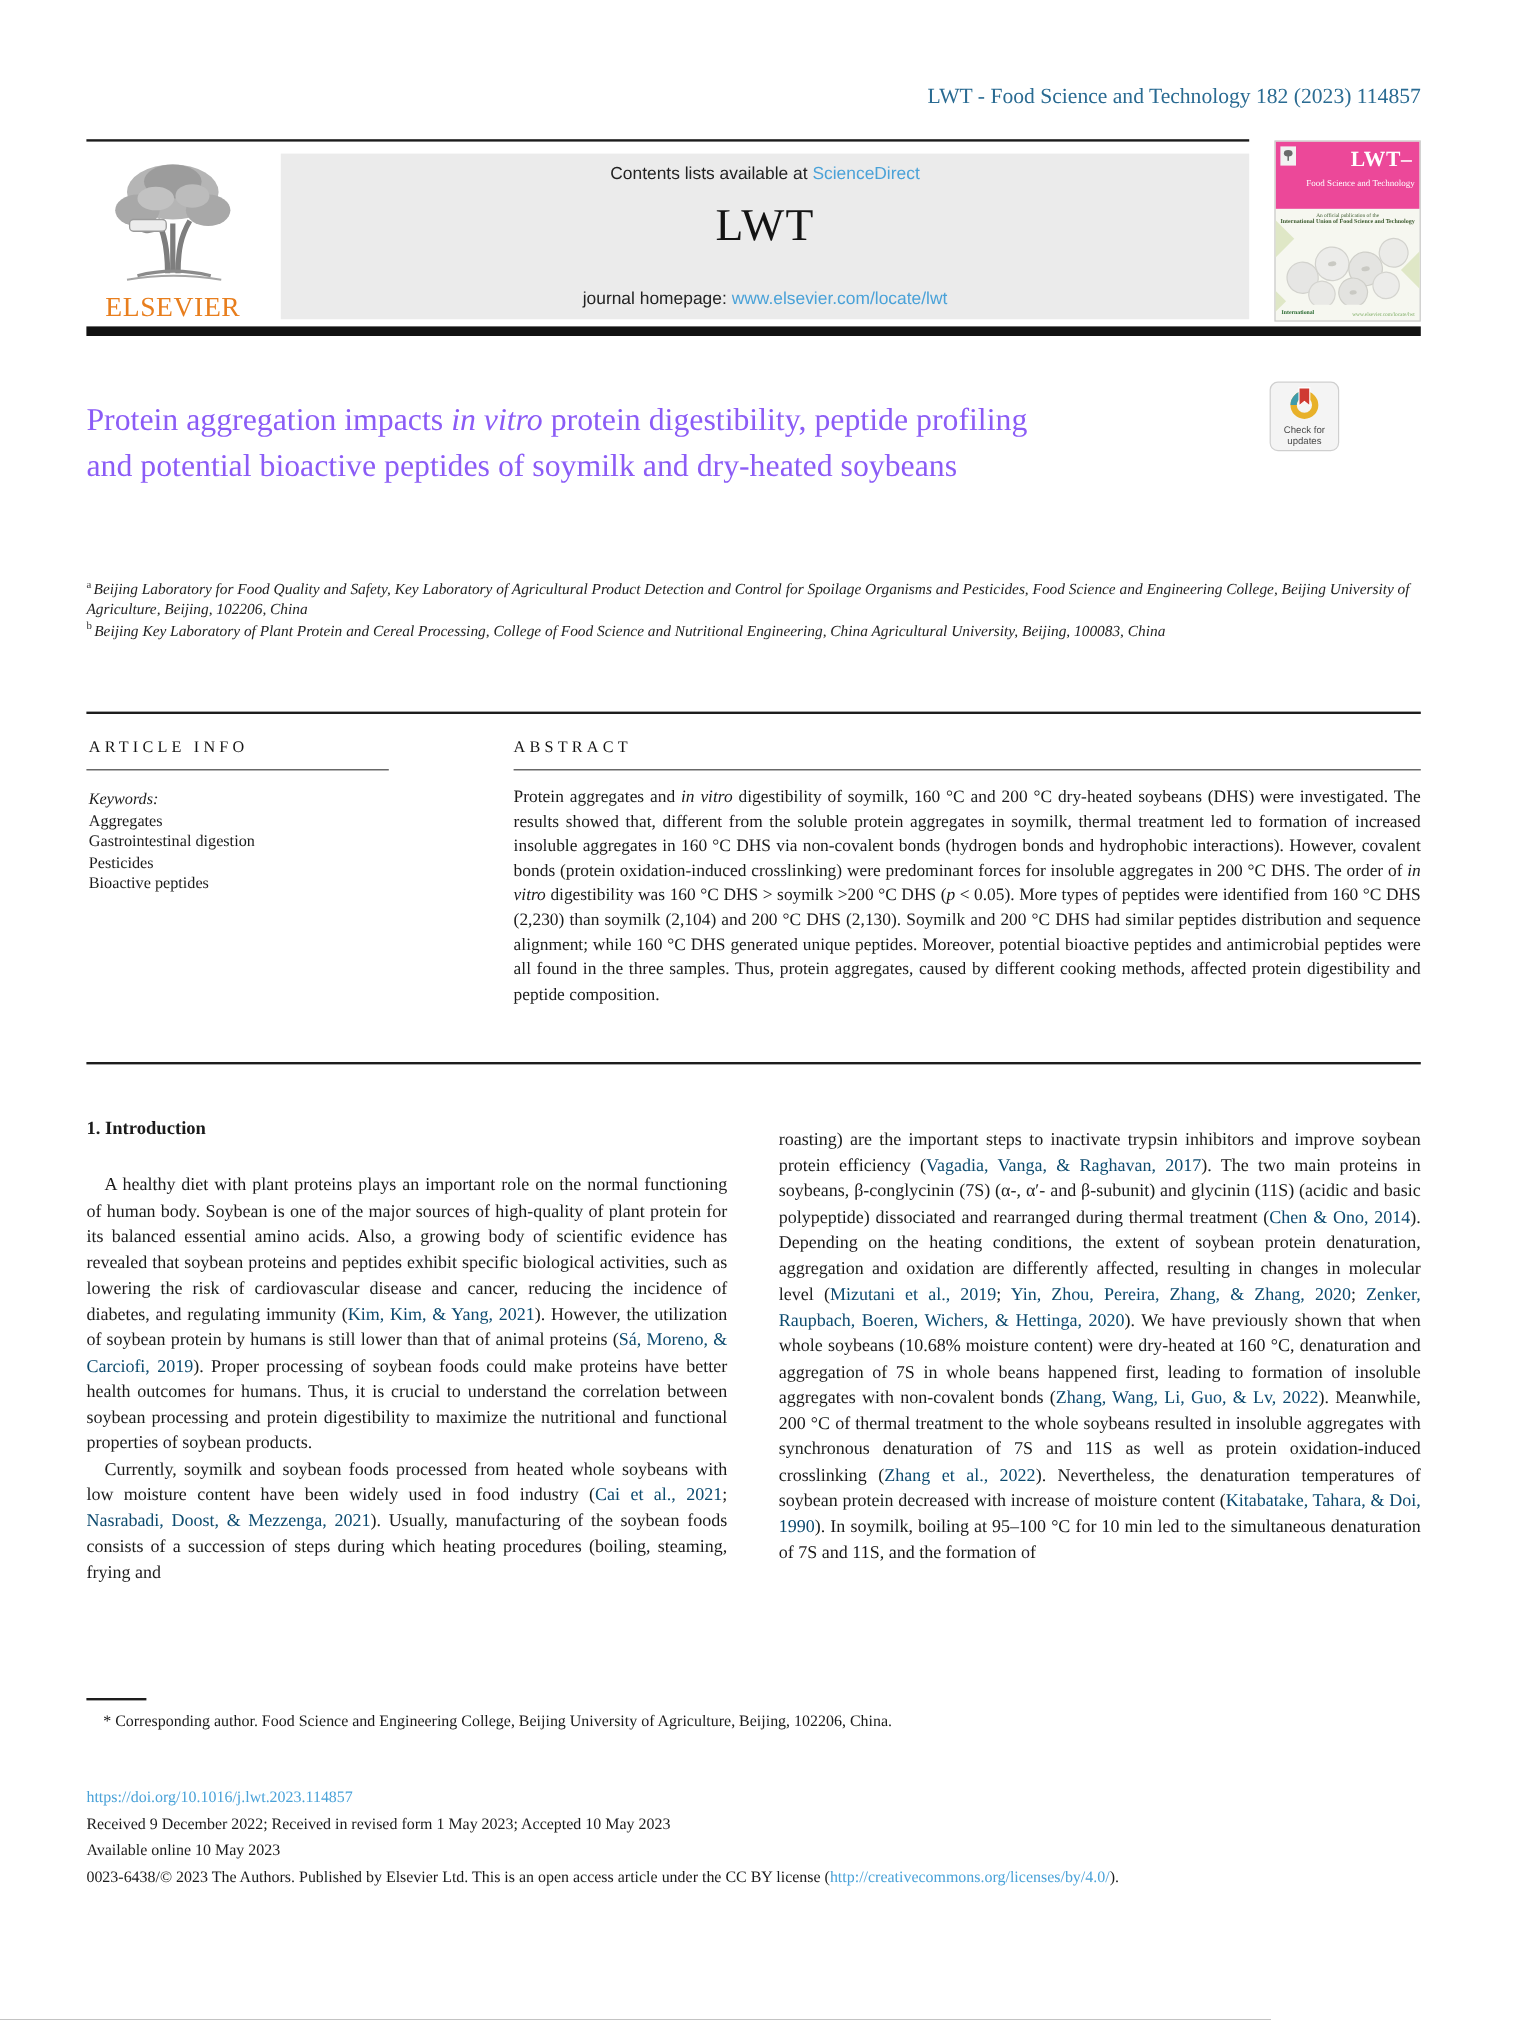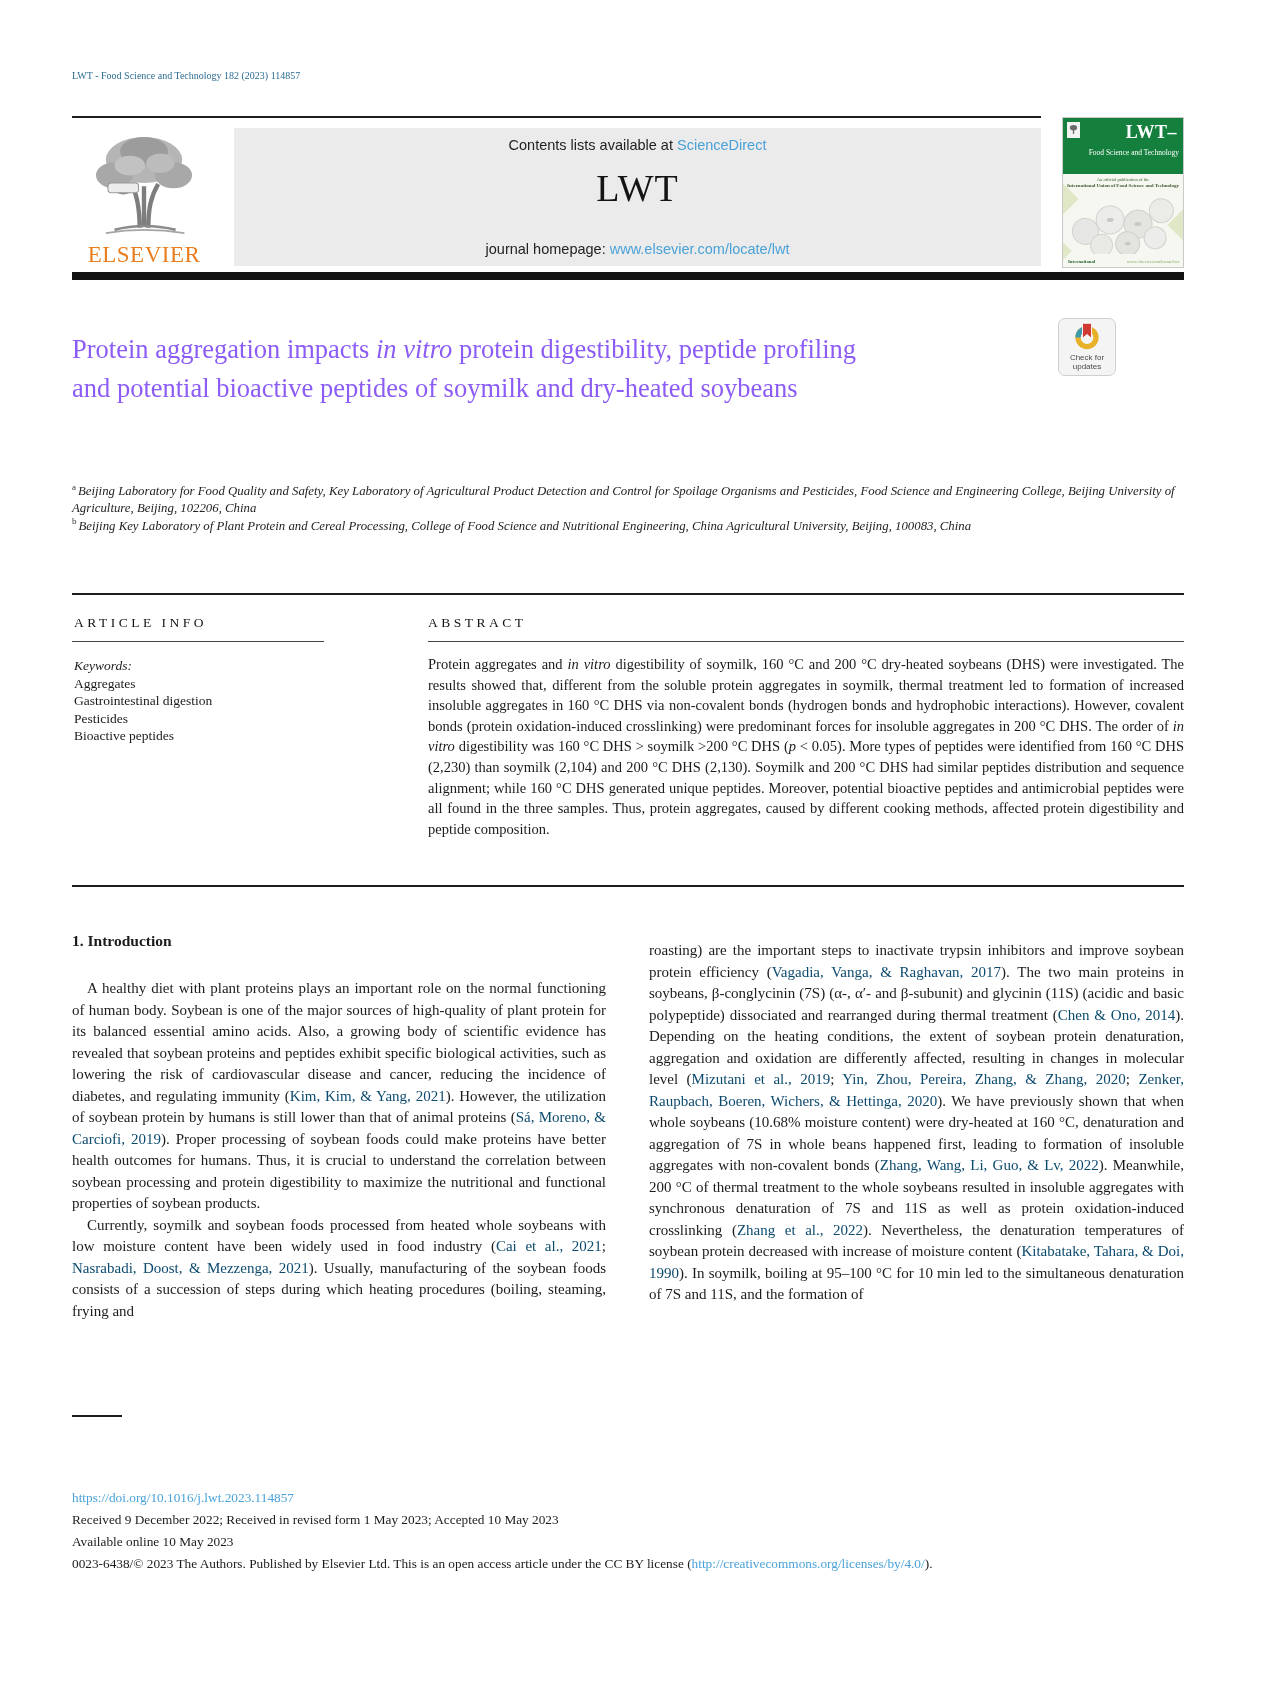--- a/index.html
+++ b/index.html
@@ -1,36 +1,36 @@
 <!DOCTYPE html>
 <html><head>
 <meta charset="utf-8">
 <style>
   html,body{margin:0;padding:0;background:#9a9a9a;}
   .page{position:relative;width:1262px;height:1683px;background:#ffffff;margin:0 auto;
         font-family:"Liberation Serif","DejaVu Serif",serif;color:#1b1b1b;overflow:hidden;}
   .abs{position:absolute;}
   
-  .run-cite{top:70px;left:72px;width:1112px;text-align:left;font-size:10px;color:#2a6b92;}
+  .run-cite{top:70px;left:72px;width:1112px;text-align:right;font-size:18px;color:#2a6b92;}
   .rule-thin{left:72px;top:116px;width:969px;height:2px;background:#1d1d1d;}
   .banner{left:234px;top:128px;width:807px;height:138px;background:#ebebeb;text-align:center;}
   .banner .contents{margin-top:9px;font-size:14.5px;font-family:"Liberation Sans",sans-serif;color:#222;}
   .banner .jname{margin-top:13px;font-size:38px;letter-spacing:1px;color:#141414;}
   .banner .homepage{position:absolute;bottom:9px;width:100%;font-size:14.5px;font-family:"Liberation Sans",sans-serif;color:#222;}
   .lnk2{color:#4aa2d8;text-decoration:none;}
   .seg-a{color:#0c4a6e;margin-top:20px;}
   .seg-a2{color:#4aa2d8;}
   .seg-i{font-style:italic;}
   .seg-sup{color:#4a95cb;font-size:0.62em;vertical-align:super;line-height:0;}
   
   .els{left:74px;top:128px;width:140px;height:140px;text-align:center;}
   .els-word{font-size:23px;color:#e87e1d;letter-spacing:0.5px;margin-top:-2px;}
   
   .cover{left:1062px;top:117px;width:122px;height:151px;background:#f6f7f0;border:1px solid #c9c9c9;box-sizing:border-box;overflow:hidden;}
-  .cover-top{position:relative;height:56px;background:#15803d;color:#fff;}
+  .cover-top{position:relative;height:56px;background:#ec4899;color:#fff;}
   .cover-chip{position:absolute;left:4px;top:4px;width:13px;height:16px;background:#f2f2f2;}
   .cover-chip svg{display:block;margin:2px auto 0;}
   .cover-lwt{position:absolute;right:6px;top:4px;font-size:18px;font-weight:bold;letter-spacing:0.5px;}
   .cover-sub{position:absolute;right:4px;top:30px;font-size:7.5px;font-weight:normal;}
   .cover-note{margin-top:3px;text-align:center;font-size:4.5px;color:#3c5a2e;line-height:6px;}
   .cover-note .org{font-weight:bold;font-size:5px;}
   .cover-art{position:absolute;left:0;top:78px;width:122px;height:58px;}
   .dia{position:absolute;width:22px;height:22px;background:#dfe7c6;transform:rotate(45deg);}
   .cover-foot{position:absolute;bottom:3px;left:5px;font-size:4.8px;color:#2c6b33;font-weight:bold;}
   .cover-url{position:absolute;bottom:3px;right:4px;font-size:4.5px;color:#7fae66;}
@@ -191,18 +191,19 @@
   <div class="abs col col-left">
     <div class="para ind"><span>A healthy diet with plant proteins plays an important role on the normal functioning of human body. Soybean is one of the major sources of high-quality of plant protein for its balanced essential amino acids. Also, a growing body of scientific evidence has revealed that soybean proteins and peptides exhibit specific biological activities, such as lowering the risk of cardiovascular disease and cancer, reducing the incidence of diabetes, and regulating immunity (</span><span class="seg-a">Kim, Kim, &amp; Yang, 2021</span><span>). However, the utilization of soybean protein by humans is still lower than that of animal proteins (</span><span class="seg-a">Sá, Moreno, &amp; Carciofi, 2019</span><span>). Proper processing of soybean foods could make proteins have better health outcomes for humans. Thus, it is crucial to understand the correlation between soybean processing and protein digestibility to maximize the nutritional and functional properties of soybean products.</span></div>
     <div class="para ind"><span>Currently, soymilk and soybean foods processed from heated whole soybeans with low moisture content have been widely used in food industry (</span><span class="seg-a">Cai et al., 2021</span><span>; </span><span class="seg-a">Nasrabadi, Doost, &amp; Mezzenga, 2021</span><span>). Usually, manufacturing of the soybean foods consists of a succession of steps during which heating procedures (boiling, steaming, frying and</span></div>
   </div>
 
   <div class="abs col col-right">
     <div class="para"><span>roasting) are the important steps to inactivate trypsin inhibitors and improve soybean protein efficiency (</span><span class="seg-a">Vagadia, Vanga, &amp; Raghavan, 2017</span><span>). The two main proteins in soybeans, β-conglycinin (7S) (α-, α′- and β-subunit) and glycinin (11S) (acidic and basic polypeptide) dissociated and rearranged during thermal treatment (</span><span class="seg-a">Chen &amp; Ono, 2014</span><span>). Depending on the heating conditions, the extent of soybean protein denaturation, aggregation and oxidation are differently affected, resulting in changes in molecular level (</span><span class="seg-a">Mizutani et al., 2019</span><span>; </span><span class="seg-a">Yin, Zhou, Pereira, Zhang, &amp; Zhang, 2020</span><span>; </span><span class="seg-a">Zenker, Raupbach, Boeren, Wichers, &amp; Hettinga, 2020</span><span>). We have previously shown that when whole soybeans (10.68% moisture content) were dry-heated at 160 °C, denaturation and aggregation of 7S in whole beans happened first, leading to formation of insoluble aggregates with non-covalent bonds (</span><span class="seg-a">Zhang, Wang, Li, Guo, &amp; Lv, 2022</span><span>). Meanwhile, 200 °C of thermal treatment to the whole soybeans resulted in insoluble aggregates with synchronous denaturation of 7S and 11S as well as protein oxidation-induced crosslinking (</span><span class="seg-a">Zhang et al., 2022</span><span>). Nevertheless, the denaturation temperatures of soybean protein decreased with increase of moisture content (</span><span class="seg-a">Kitabatake, Tahara, &amp; Doi, 1990</span><span>). In soymilk, boiling at 95–100 °C for 10 min led to the simultaneous denaturation of 7S and 11S, and the formation of</span></div>
   </div>
 
   <div class="abs fn-rule"></div>
+  <div class="abs fn fn-corr">* Corresponding author. Food Science and Engineering College, Beijing University of Agriculture, Beijing, 102206, China.</div>
   <div class="abs fn fn-doi"><span class="seg-a2">https://doi.org/10.1016/j.lwt.2023.114857</span></div>
   <div class="abs fn fn-received">Received 9 December 2022; Received in revised form 1 May 2023; Accepted 10 May 2023</div>
   <div class="abs fn fn-available">Available online 10 May 2023</div>
   <div class="abs fn fn-copyright"><span>0023-6438/© 2023 The Authors. Published by Elsevier Ltd. This is an open access article under the CC BY license (</span><span class="seg-a2">http://creativecommons.org/licenses/by/4.0/</span><span>).</span></div>
 
 </div>
 
 </body></html>

